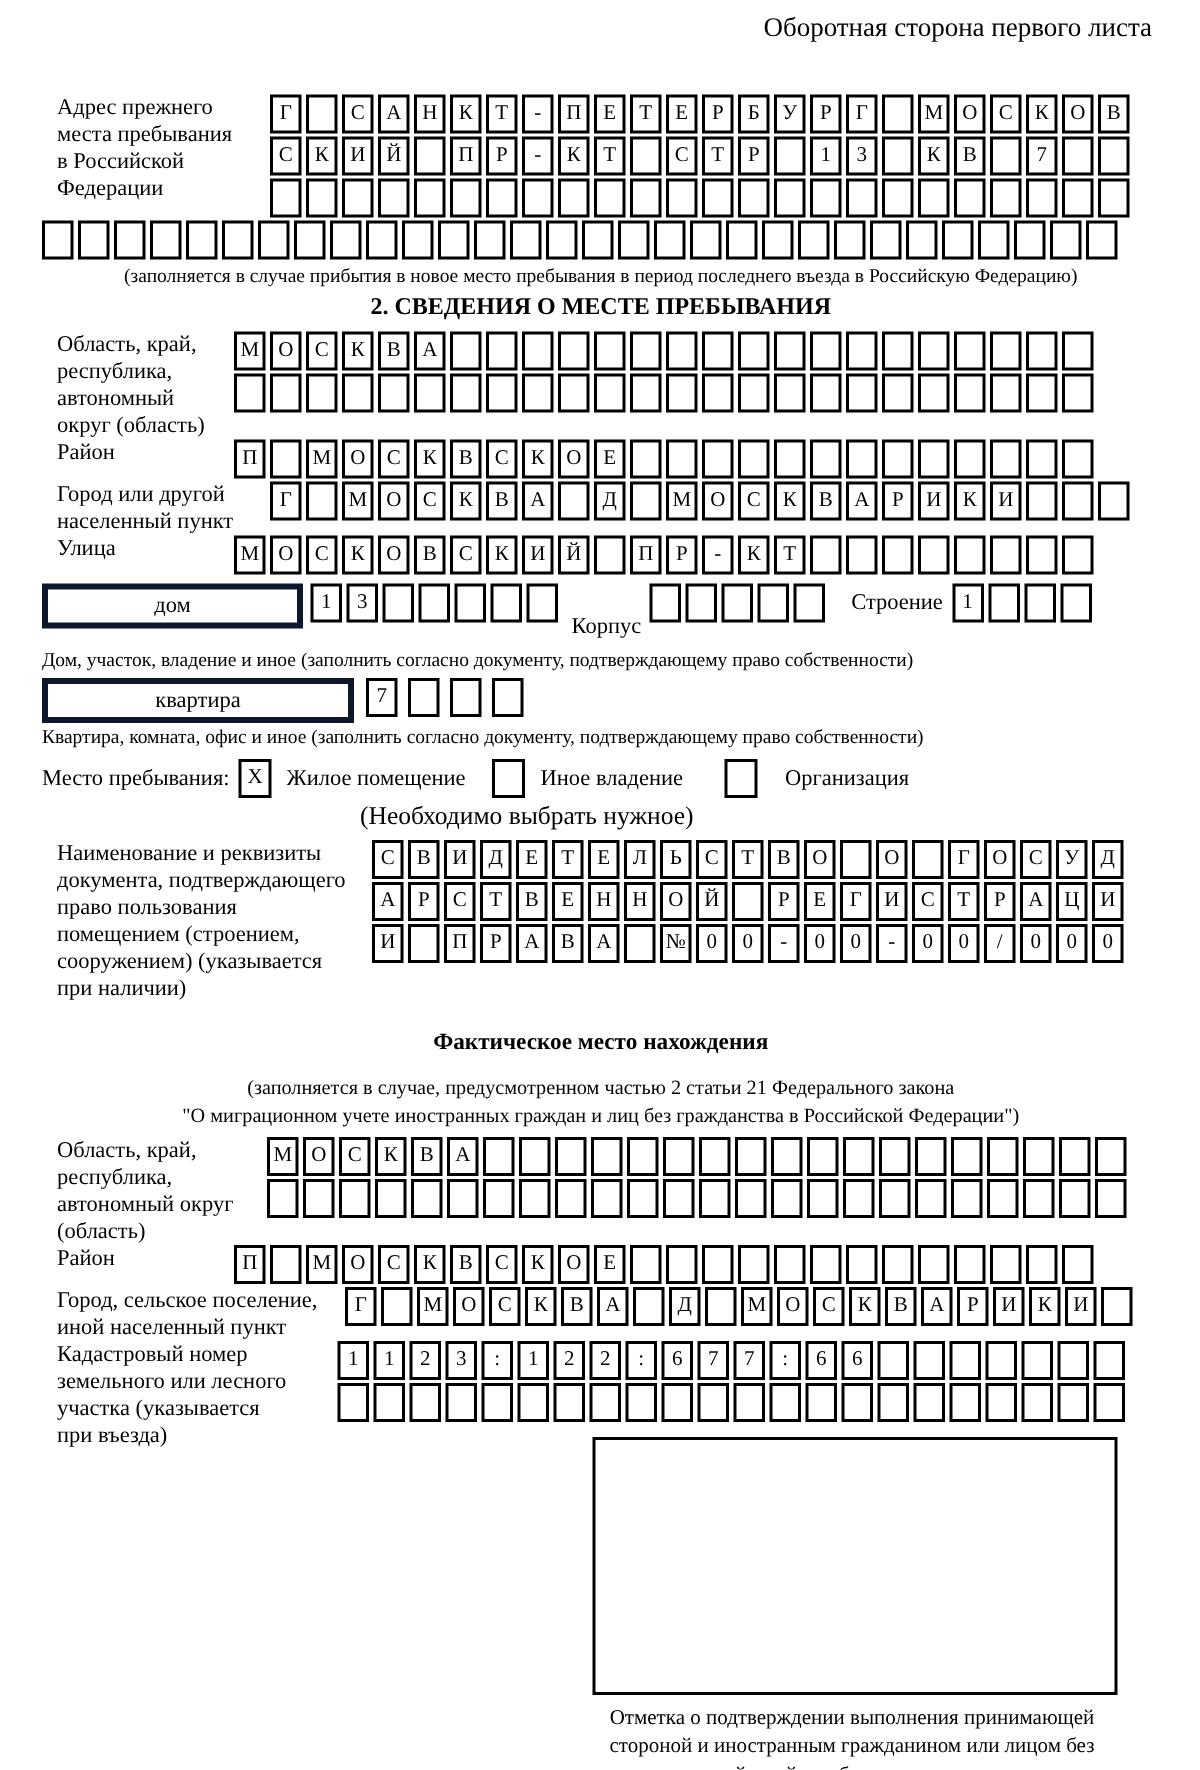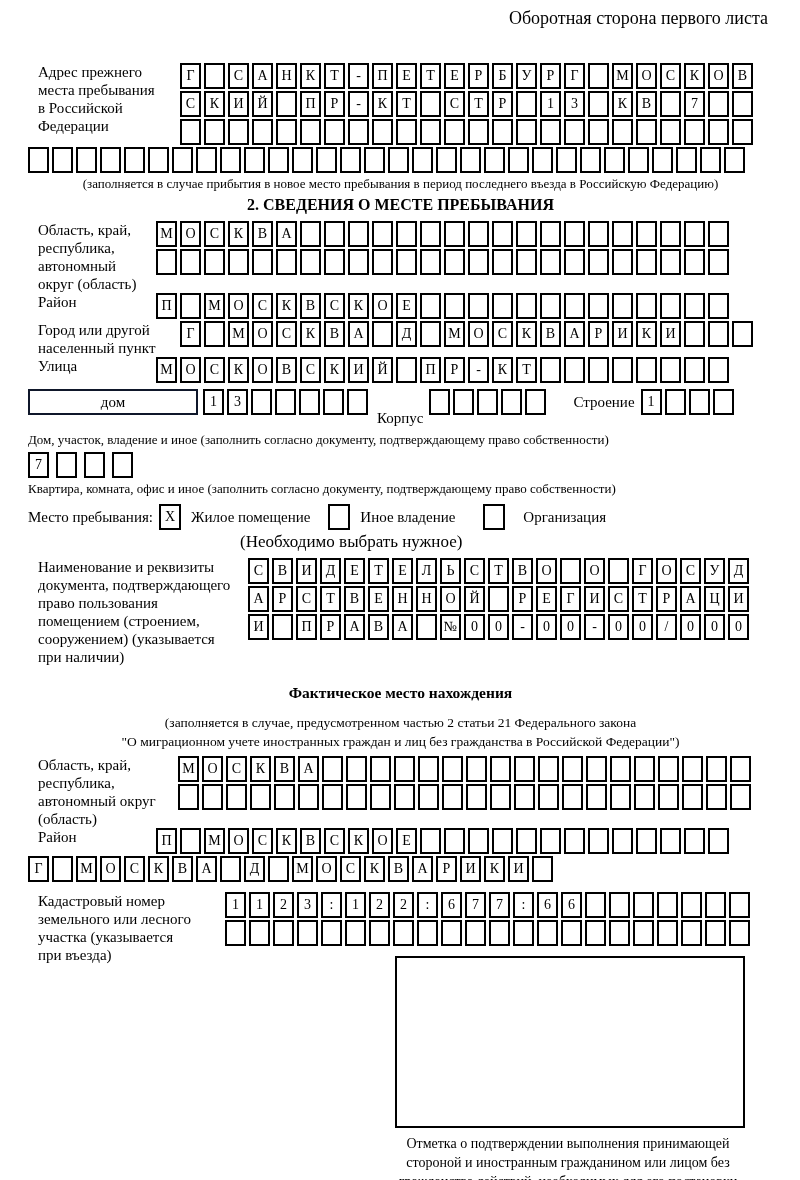--- a/index.html
+++ b/index.html
@@ -21,21 +21,21 @@
     vertical-align:top; background:#fff;
   }
   .sp .cell { margin-right:7px; }
 
   .caption { font-size:13px; line-height:17px; }
   .caption.center { width:745px; text-align:center; }
   .sec-title { width:745px; text-align:center; font-weight:bold; font-size:16px; line-height:18px; margin:4px 0 7px 0; }
   .sub-title { width:745px; text-align:center; font-weight:bold; font-size:15.5px; margin-top:18px; }
   .law-caption { width:745px; text-align:center; font-size:13.5px; line-height:17px; margin-top:2px; }
 
-  .widebox { height:22px; border:2px solid #0f172a; text-align:center; font-size:15px; line-height:22px; flex-shrink:0; }
+  .widebox { height:22px; border:4px solid #0f172a; text-align:center; font-size:15px; line-height:22px; flex-shrink:0; }
   .dom-box { width:166px; margin-right:5px; }
   .kv-box  { width:200px; margin-right:8px; }
   .inline-lbl { font-size:15px; line-height:26px; white-space:nowrap; }
 
   .chk { display:inline-block; width:18px; height:22px; border:2px solid #000; text-align:center; font-size:14px; line-height:22px; vertical-align:middle; }
   .mesto-row { display:flex; align-items:center; margin-top:7px; height:26px; font-size:15px; }
   .mesto-caption { font-size:17px; margin-left:212px; margin-top:2px; }
 
   .block-h72 { height:72px; }
   .block-h62 { height:62px; overflow:visible; } .mt4{margin-top:4px;} .mt6{margin-top:6px;}
@@ -89,26 +89,27 @@
 <div class="frow">
   <div class="flabel w128">Улица</div>
   <div class="cellrow"><span class="cell">М</span><span class="cell">О</span><span class="cell">С</span><span class="cell">К</span><span class="cell">О</span><span class="cell">В</span><span class="cell">С</span><span class="cell">К</span><span class="cell">И</span><span class="cell">Й</span><span class="cell"></span><span class="cell">П</span><span class="cell">Р</span><span class="cell">-</span><span class="cell">К</span><span class="cell">Т</span><span class="cell"></span><span class="cell"></span><span class="cell"></span><span class="cell"></span><span class="cell"></span><span class="cell"></span><span class="cell"></span><span class="cell"></span></div>
 </div>
 
 <div class="frow mt4">
   <div class="widebox dom-box">дом</div>
   <div class="cellrow"><span class="cell">1</span><span class="cell">3</span><span class="cell"></span><span class="cell"></span><span class="cell"></span><span class="cell"></span><span class="cell"></span></div>
   <div class="inline-lbl" style="margin:16px 6px 0 6px;">Корпус</div>
   <div class="cellrow"><span class="cell"></span><span class="cell"></span><span class="cell"></span><span class="cell"></span><span class="cell"></span></div>
-  <div class="inline-lbl" style="margin:0 6px 0 24px;">Строение</div>
+  <div class="inline-lbl" style="margin:0 6px 0 14px;">Строение</div>
   <div class="cellrow"><span class="cell">1</span><span class="cell"></span><span class="cell"></span><span class="cell"></span></div>
 </div>
 <div class="caption">Дом, участок, владение и иное (заполнить согласно документу, подтверждающему право собственности)</div>
 
 <div class="frow mt4">
+  <div class="widebox kv-box">квартира</div>
   <div class="cellrow sp"><span class="cell">7</span><span class="cell"></span><span class="cell"></span><span class="cell"></span></div>
 </div>
 <div class="caption">Квартира, комната, офис и иное (заполнить согласно документу, подтверждающему право собственности)</div>
 
 <div class="mesto-row">
   <span>Место пребывания:</span>
   <span class="chk" style="margin:0 10px 0 6px;">X</span>
   <span>Жилое помещение</span>
   <span class="chk" style="margin:0 10px 0 18px;"></span>
   <span>Иное владение</span>
@@ -145,20 +146,22 @@
     <div class="cellrow"><span class="cell"></span><span class="cell"></span><span class="cell"></span><span class="cell"></span><span class="cell"></span><span class="cell"></span><span class="cell"></span><span class="cell"></span><span class="cell"></span><span class="cell"></span><span class="cell"></span><span class="cell"></span><span class="cell"></span><span class="cell"></span><span class="cell"></span><span class="cell"></span><span class="cell"></span><span class="cell"></span><span class="cell"></span><span class="cell"></span><span class="cell"></span><span class="cell"></span><span class="cell"></span><span class="cell"></span></div>
   </div>
 </div>
 
 <div class="frow">
   <div class="flabel w128">Район</div>
   <div class="cellrow"><span class="cell">П</span><span class="cell"></span><span class="cell">М</span><span class="cell">О</span><span class="cell">С</span><span class="cell">К</span><span class="cell">В</span><span class="cell">С</span><span class="cell">К</span><span class="cell">О</span><span class="cell">Е</span><span class="cell"></span><span class="cell"></span><span class="cell"></span><span class="cell"></span><span class="cell"></span><span class="cell"></span><span class="cell"></span><span class="cell"></span><span class="cell"></span><span class="cell"></span><span class="cell"></span><span class="cell"></span><span class="cell"></span></div>
 </div>
 
 <div class="frow" style="height:36px;">
+  <div class="flabel w202">Город, сельское поселение,
+иной населенный пункт</div>
   <div class="cellrow"><span class="cell">Г</span><span class="cell"></span><span class="cell">М</span><span class="cell">О</span><span class="cell">С</span><span class="cell">К</span><span class="cell">В</span><span class="cell">А</span><span class="cell"></span><span class="cell">Д</span><span class="cell"></span><span class="cell">М</span><span class="cell">О</span><span class="cell">С</span><span class="cell">К</span><span class="cell">В</span><span class="cell">А</span><span class="cell">Р</span><span class="cell">И</span><span class="cell">К</span><span class="cell">И</span><span class="cell"></span></div>
 </div>
 
 <div class="frow block-h62">
   <div class="flabel w197">Кадастровый номер
 земельного или лесного
 участка (указывается
 при въезда)</div>
   <div>
     <div class="cellrow"><span class="cell">1</span><span class="cell">1</span><span class="cell">2</span><span class="cell">3</span><span class="cell">:</span><span class="cell">1</span><span class="cell">2</span><span class="cell">2</span><span class="cell">:</span><span class="cell">6</span><span class="cell">7</span><span class="cell">7</span><span class="cell">:</span><span class="cell">6</span><span class="cell">6</span><span class="cell"></span><span class="cell"></span><span class="cell"></span><span class="cell"></span><span class="cell"></span><span class="cell"></span><span class="cell"></span></div>

